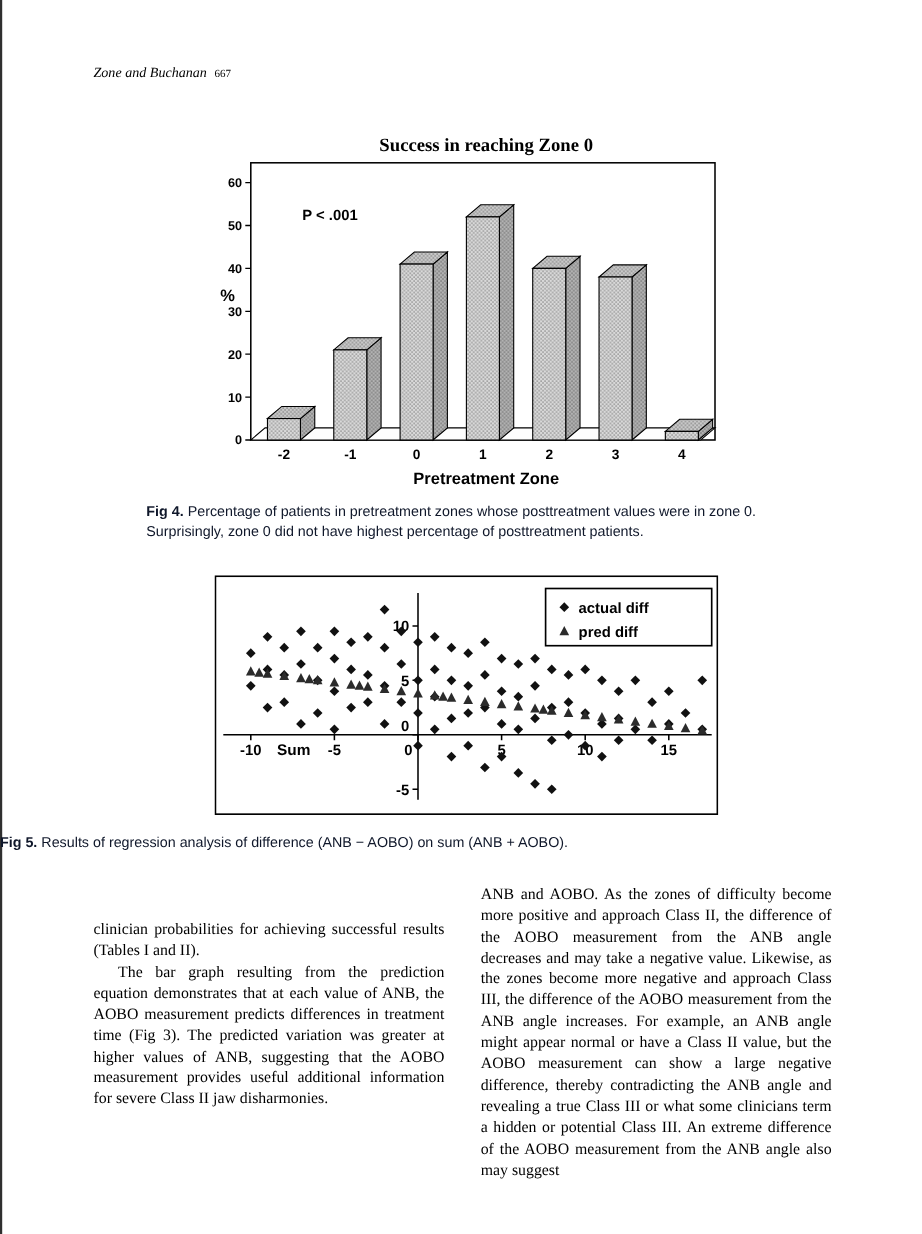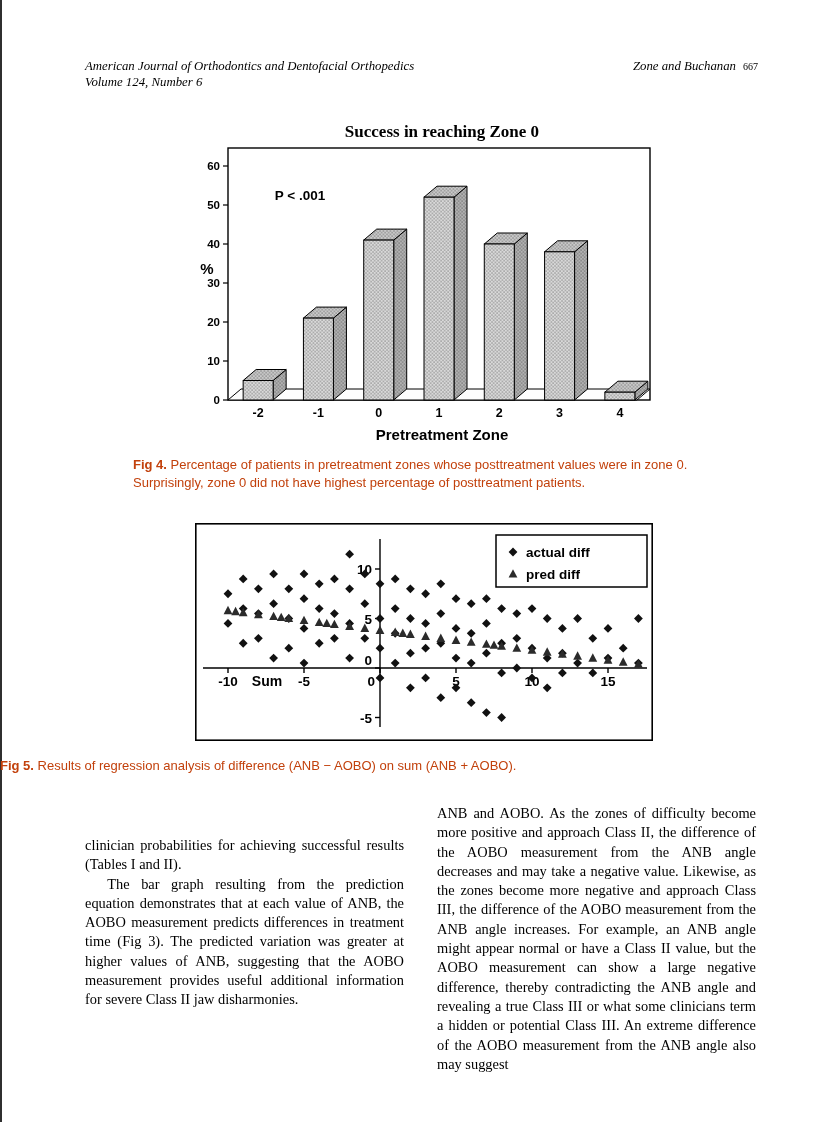--- a/index.html
+++ b/index.html
@@ -17,21 +17,21 @@
     font-size:12.8px; font-style:italic; line-height:16px;
   }
   .rh-right { white-space:nowrap; }
   .rh-page { font-style:normal; font-weight:normal; font-size:10px; margin-left:7px; }
 
   #bar-chart { position:absolute; left:190px; top:118px; }
   #scatter-chart { position:absolute; left:195px; top:523px; }
 
   .caption {
     position:absolute; font-family:"Liberation Sans", sans-serif;
-    font-size:13px; line-height:17.5px; color:#c2410c;
+    font-size:13px; line-height:17.5px; color:#0f172a;
   }
   .caption-fig4 { left:133px; top:456px; width:578px; }
   .caption-fig5 { left:0; top:757px; width:838px; }
   .cap-label { font-weight:bold; }
 
   .col {
     position:absolute; width:319px; text-align:justify;
     font-size:14.4px; line-height:19.3px;
   }
   .col-left  { left:85px;  top:800px;margin-top:36px; }
@@ -39,24 +39,20 @@
   .col p { text-indent:1.55em; }
   .col p.cont { text-indent:0; }
 </style>
 </head>
 <body>
 
 <div class="page">
   <div class="scan-edge"></div>
 
   <header class="running-head">
-    <div class="rh-left">
-      <div class="rh-line">American Journal of Orthodontics and Dentofacial Orthopedics</div>
-      <div class="rh-line">Volume 124, Number 6</div>
-    </div>
     <div class="rh-right">
       <span class="rh-authors">Zone and Buchanan</span><span class="rh-page">667</span>
     </div>
   </header>
 
   <svg id="bar-chart" width="470" height="330" viewBox="0 0 470 330">
       <defs>
         <pattern id="hatch" width="3.5" height="3.5" patternUnits="userSpaceOnUse">
           <rect x="0" y="0" width="3.5" height="3.5" fill="#d9d9d9"></rect>
           <rect x="0.4" y="0.4" width="1.1" height="1.1" fill="#6e6e6e"></rect>

